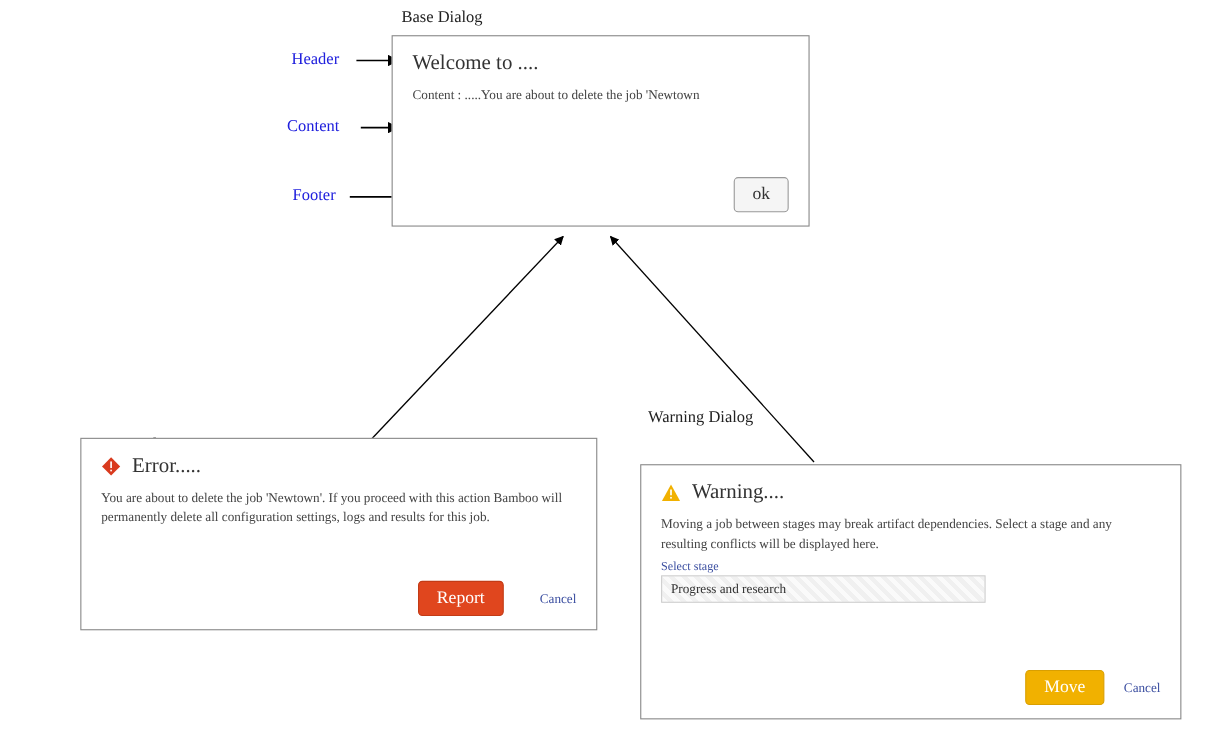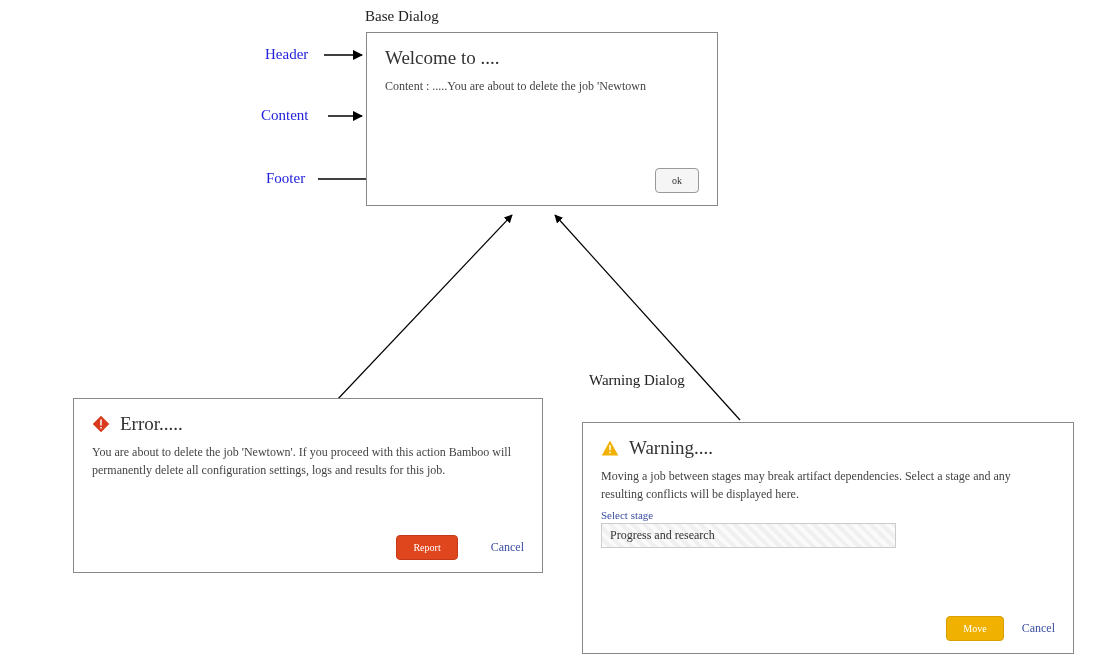--- a/index.html
+++ b/index.html
@@ -42,21 +42,21 @@
     }
     .dialog .footer {
       display: flex;
       justify-content: flex-end;
       align-items: center;
       gap: 18px;
       margin-top: 10px;
     }
     .btn {
       font-family: inherit;
-      font-size: 10px;
+      font-size: 16px;
       padding: 6px 16px;
       border-radius: 4px;
       border: 1.5px solid #999;
       background: #f5f5f5;
       cursor: pointer;
       color: #333;
     }
     .btn-primary-red {
       background: #e0461e;
       border-color: #c23b16;
@@ -113,21 +113,21 @@
   <line x1="740" y1="420" x2="555" y2="215" stroke="#000" stroke-width="1.2" marker-end="url(#arrow)"></line>
 </svg>
 
 <div class="title-label" style="left:365px; top:8px;">Base Dialog</div>
 <div class="label" style="left:265px; top:46px;">Header</div>
 <div class="label" style="left:261px; top:107px;">Content</div>
 <div class="label" style="left:266px; top:170px;">Footer</div>
 <div class="title-label" style="left:82px; top:396px;">Error Dialog</div>
 <div class="title-label" style="left:589px; top:372px;">Warning Dialog</div>
 
-<div class="dialog" style="left:366px; top:32px; width:352px; height:174px;">
+<div class="dialog" style="left:356px; top:32px; width:380px; height:174px;">
   <div class="header">
     <span>Welcome to ....</span>
   </div>
   <div class="content">Content : .....You are about to delete the job 'Newtown</div>
   <div class="footer" style="position:absolute; bottom:12px; right:18px; left:18px;">
     <button class="btn">ok</button>
   </div>
 </div>
 
 <div class="dialog" style="left:73px; top:398px; width:470px; height:175px;">

